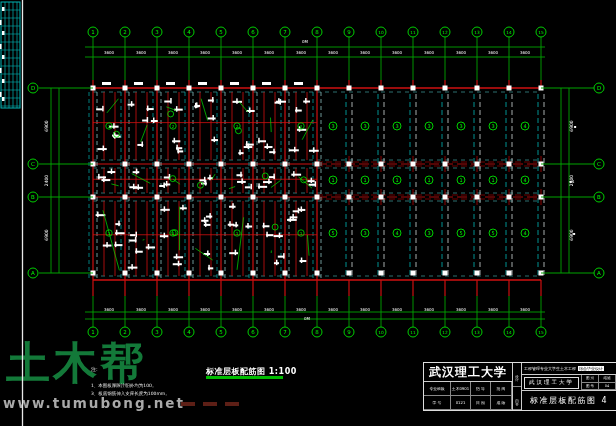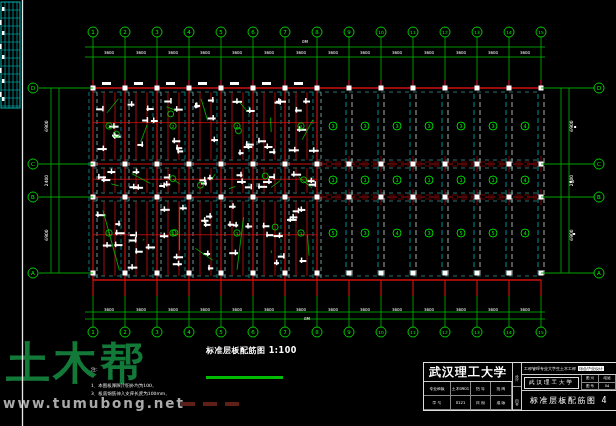--- a/index.html
+++ b/index.html
@@ -5,21 +5,21 @@
   html,body{margin:0;padding:0;background:#000;}
   #stage{position:relative;width:616px;height:426px;background:#000;overflow:hidden;
          font-family:"DejaVu Sans",sans-serif;}
   #plan-svg{position:absolute;left:0;top:0;}
   .abs{position:absolute;}
   
   .wm-logo{left:6px;top:341px;font-size:44px;font-weight:900;color:#15803d;
            letter-spacing:3px;line-height:1;opacity:.95;}
   .wm-url{left:3px;top:395px;font-size:13.5px;font-weight:bold;color:#a9a9a9;letter-spacing:2px;}
   
-  .dtitle{left:206px;top:345px;font-size:8px;font-weight:bold;color:#fff;
+  .dtitle{left:206px;top:366px;font-size:8px;font-weight:bold;color:#fff;
           letter-spacing:.5px;white-space:nowrap;}
   .dtitle-u{left:206px;top:376px;width:77px;height:2.5px;background:#00bb00;}
   .notes{left:91px;top:365px;color:#efefef;font-size:4.5px;line-height:1.8;white-space:nowrap;}
   .notes .nh{font-size:5px;margin-bottom:8px;}
   .stamps{left:181px;top:391px;}
   .stamps i{display:inline-block;width:14px;height:4px;background:#5d1f16;margin-right:8px;}
   
   .tblock{left:423px;top:362px;width:192px;height:47px;border:1.5px solid #ddd;
           display:flex;background:#000;color:#eee;}
   .tb-left{width:88px;border-right:1px solid #ccc;display:flex;flex-direction:column;}

